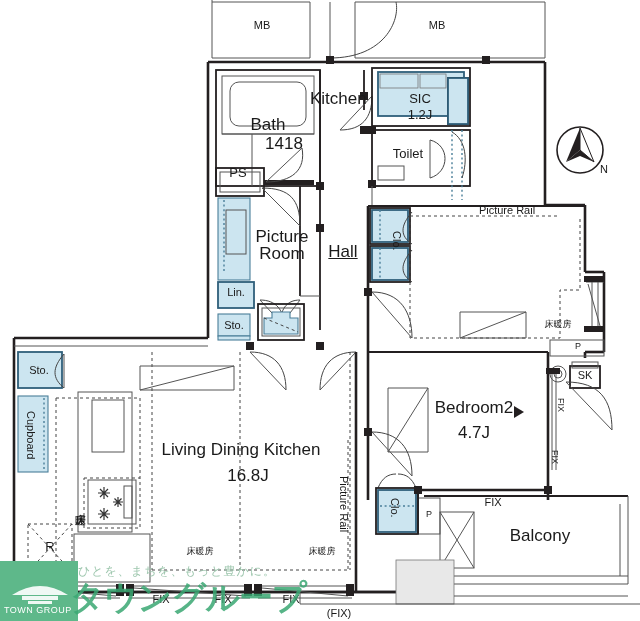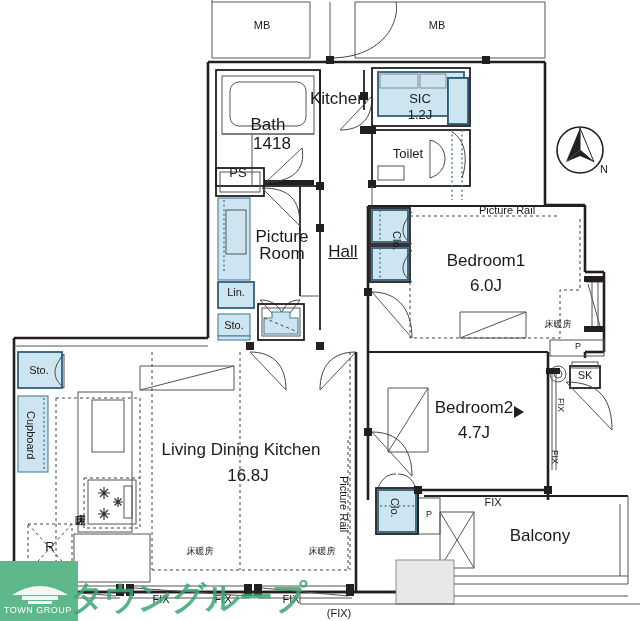--- a/index.html
+++ b/index.html
@@ -396,21 +396,21 @@
       <path d="M566 162 L580 150 L594 162 L580 156 Z" fill="#231f20"></path>
     </g>
   </svg>
 
   <div class="lbl small" style="left:240px; top:20px; width:44px;">MB</div>
   <div class="lbl small" style="left:415px; top:20px; width:44px;">MB</div>
 
   <div class="lbl room-name" style="left:310px; top:90px; width:82px; text-align:left;">Kitchen</div>
 
   <div class="lbl room-name" style="left:240px; top:116px; width:56px;">Bath</div>
-  <div class="lbl room-size" style="left:244px; top:135px; width:56px;">1418</div>
+  <div class="lbl room-size" style="left:256px; top:135px; width:56px;">1418</div>
 
   <div class="lbl mid" style="left:216px; top:166px; width:44px;">PS</div>
 
   <div class="lbl mid" style="left:396px; top:92px; width:48px;">SIC</div>
   <div class="lbl mid" style="left:396px; top:108px; width:48px;">1.2J</div>
 
   <div class="lbl mid" style="left:382px; top:147px; width:52px;">Toilet</div>
 
   <div class="lbl room-name" style="left:244px; top:228px; width:76px;">Picture</div>
   <div class="lbl room-name" style="left:244px; top:245px; width:76px;">Room</div>
@@ -431,22 +431,20 @@
 
   <div class="lbl tiny jp" style="left:180px; top:547px; width:40px;">床暖房</div>
   <div class="lbl tiny jp" style="left:302px; top:547px; width:40px;">床暖房</div>
 
   <div class="lbl v small" style="left:337px; top:465px; height:78px;">Picture Rail</div>
 
   <div class="lbl small" style="left:452px; top:205px; width:110px;">Picture Rail</div>
 
   <div class="lbl v small" style="left:390px; top:221px; height:40px;">Clo.</div>
 
-  <div class="lbl room-name" style="left:438px; top:252px; width:96px;">Bedroom1</div>
-  <div class="lbl room-size" style="left:438px; top:277px; width:96px;">6.0J</div>
   <div class="lbl tiny jp" style="left:538px; top:320px; width:40px;">床暖房</div>
 
   <div class="lbl tiny" style="left:570px; top:342px; width:16px;">P</div>
   <div class="lbl small" style="left:572px; top:370px; width:26px;">SK</div>
 
   <div class="lbl room-name" style="left:424px; top:399px; width:100px;">Bedroom2</div>
   <div class="lbl room-size" style="left:424px; top:424px; width:100px;">4.7J</div>
   <svg style="position:absolute;left:512px;top:405px" width="14" height="14">
     <path d="M2 1 L12 7 L2 13 Z" fill="#231f20"></path>
   </svg>
@@ -468,16 +466,17 @@
   <div class="lbl small" style="left:596px; top:164px; width:16px;">N</div>
 
   <div id="wm">
     <div class="tgbox"></div>
     <svg style="position:absolute;left:8px;top:14px" width="64" height="30">
       <path d="M4 20 Q32 2 60 20 Z" fill="#ffffff" opacity=".9"></path>
       <rect x="14" y="21" width="36" height="4" fill="#ffffff" opacity=".9"></rect>
       <rect x="20" y="26" width="24" height="3" fill="#ffffff" opacity=".9"></rect>
     </svg>
     <div class="tgen">TOWN GROUP</div>
+    <div class="tagline">ひとを、まちを、もっと豊かに。</div>
     <div class="brandjp">タウングループ</div>
   </div>
 
 </div>
 
 </body></html>

